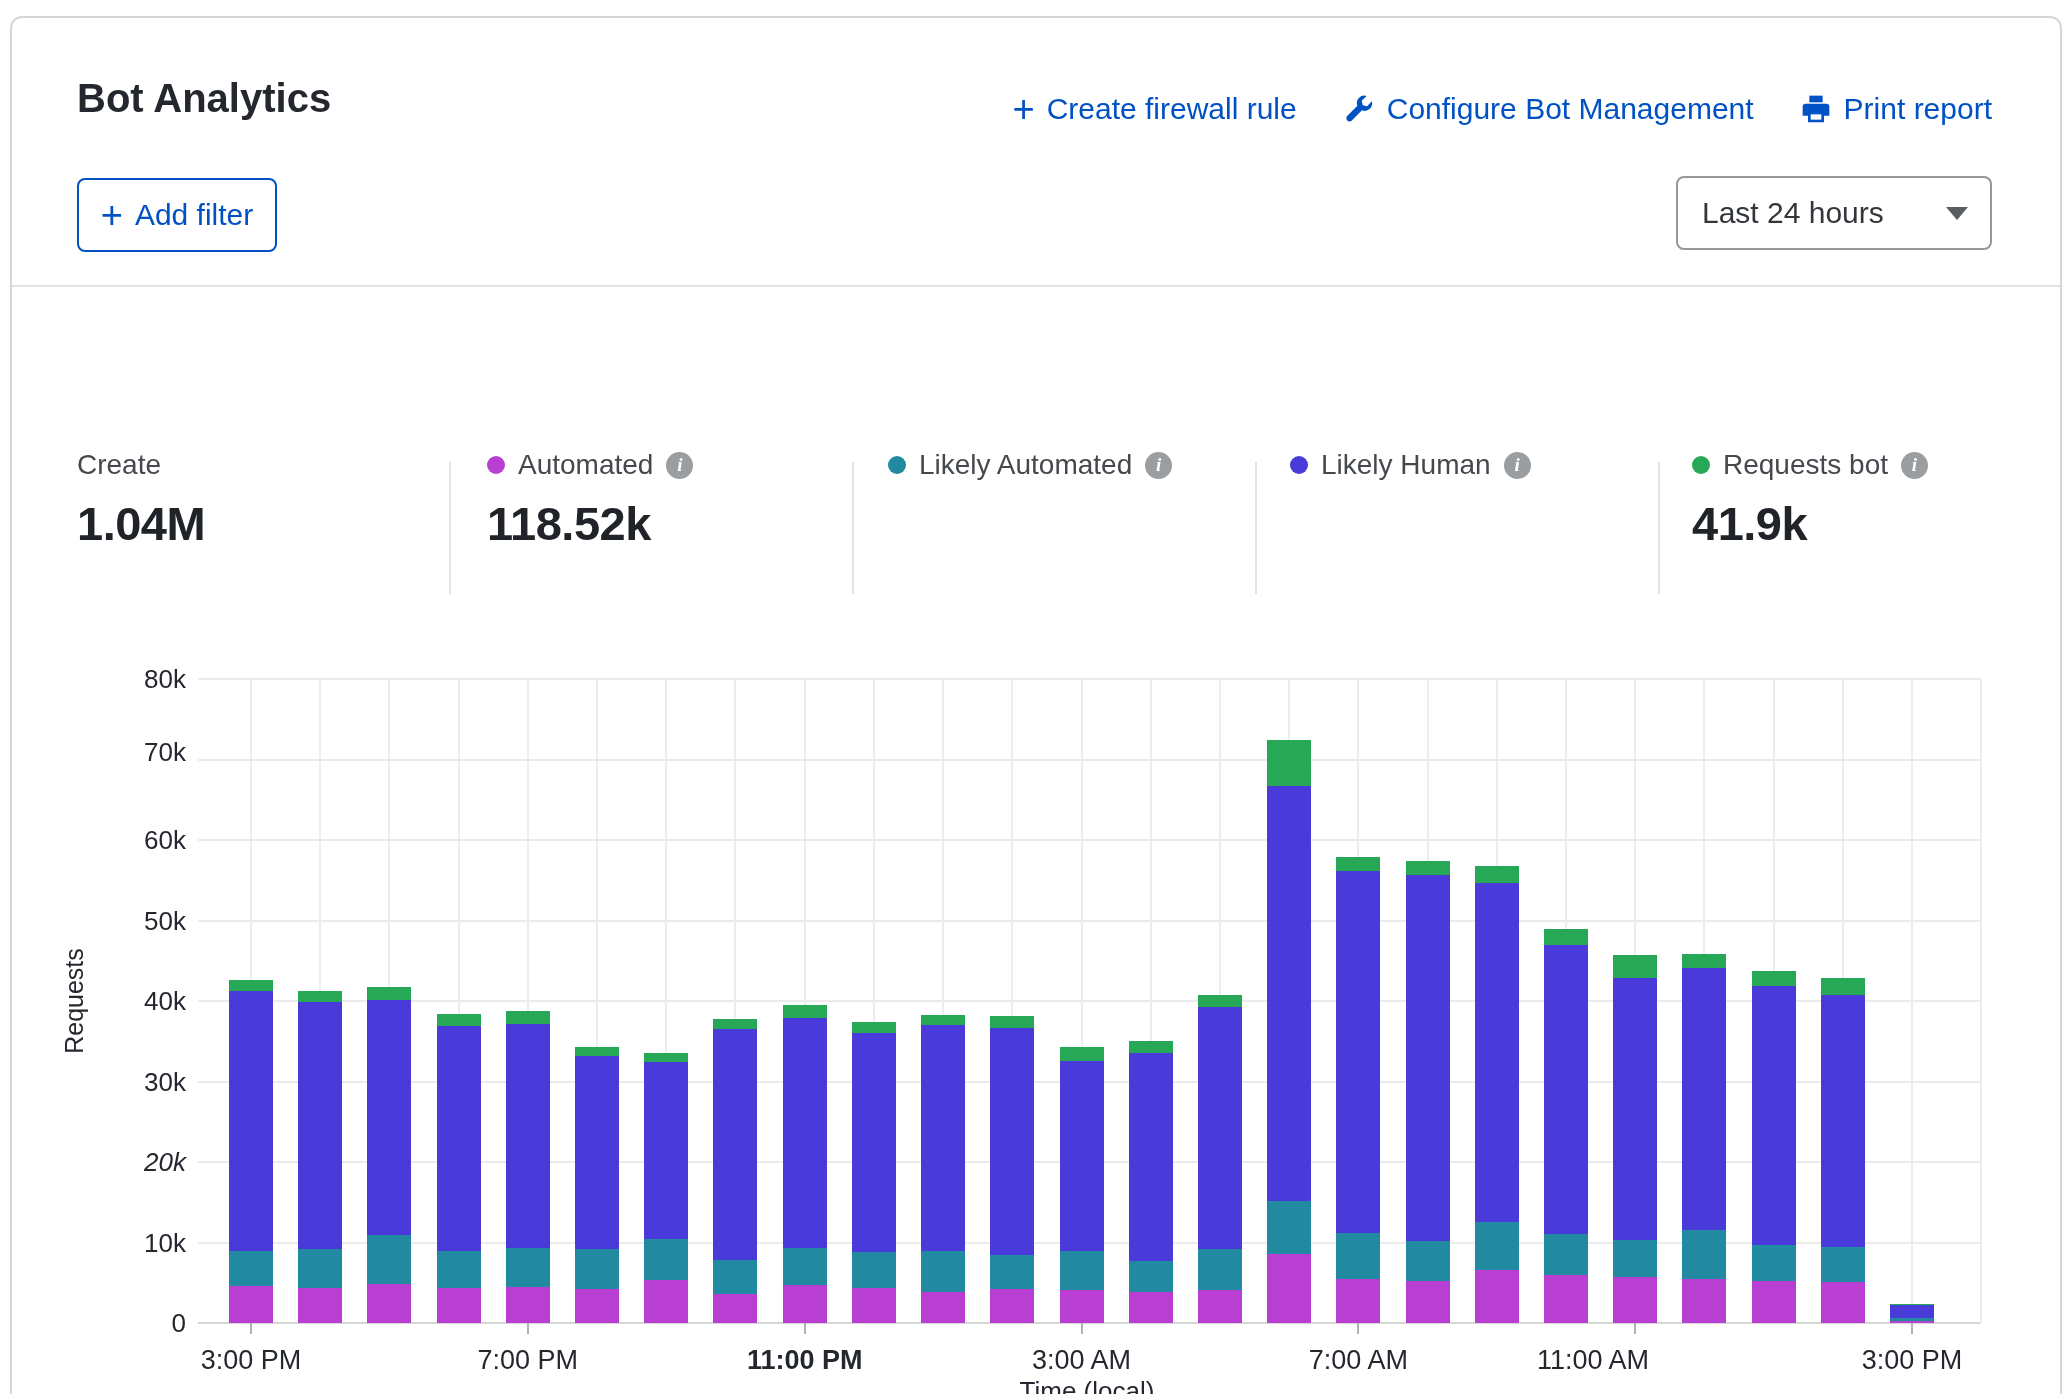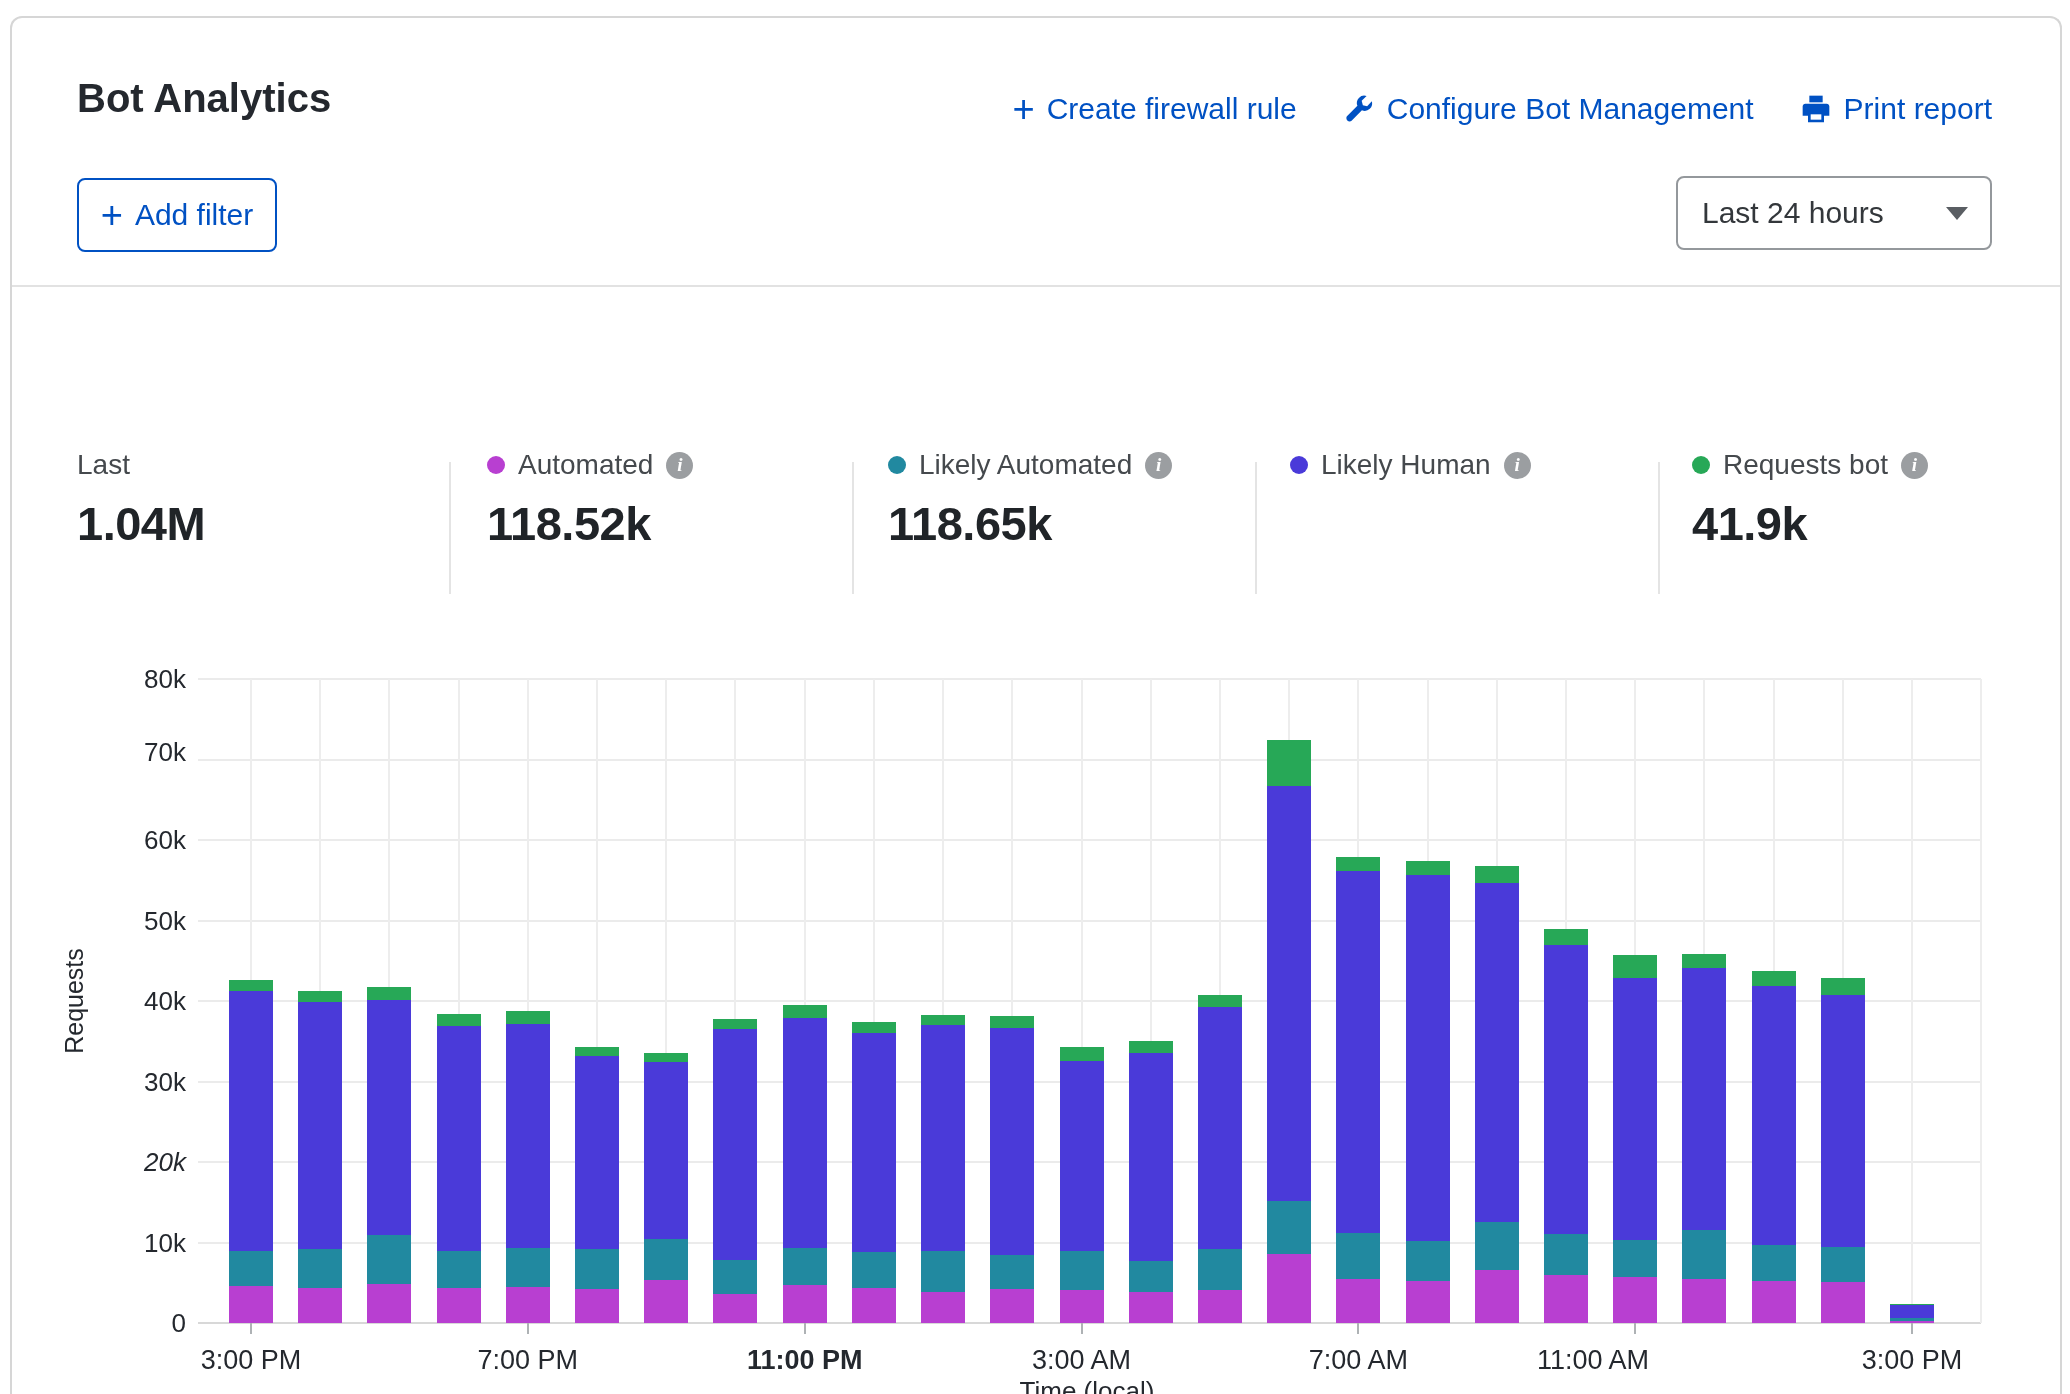--- a/index.html
+++ b/index.html
@@ -89,41 +89,40 @@
     <span class="val">Last 24 hours</span>
     <span class="caret"></span>
   </div>
 
   <div class="hdr-divider"></div>
 
 
   <div class="stats">
     <div class="stat" style="left:65px">
       <div class="lab">
-          <span>Last</span>
+          <span>Create</span>
         </div>
       <div class="val">1.04M</div>
     </div>
     <div class="vsep" style="left:437px"></div>
     <div class="stat" style="left:475px">
       <div class="lab">
         <span class="dot" style="background: rgb(184, 63, 209);"></span>
         <span>Automated</span>
         <span class="info">i</span>
       </div>
       <div class="val">118.52k</div>
     </div>
     <div class="vsep" style="left:840px"></div>
     <div class="stat" style="left:876px">
       <div class="lab">
         <span class="dot" style="background: rgb(33, 137, 160);"></span>
         <span>Likely Automated</span>
         <span class="info">i</span>
       </div>
-      <div class="val">118.65k</div>
     </div>
     <div class="vsep" style="left:1243px"></div>
     <div class="stat" style="left:1278px">
       <div class="lab">
         <span class="dot" style="background: rgb(74, 58, 217);"></span>
         <span>Likely Human</span>
         <span class="info">i</span>
       </div>
     </div>
     <div class="vsep" style="left:1646px"></div>

